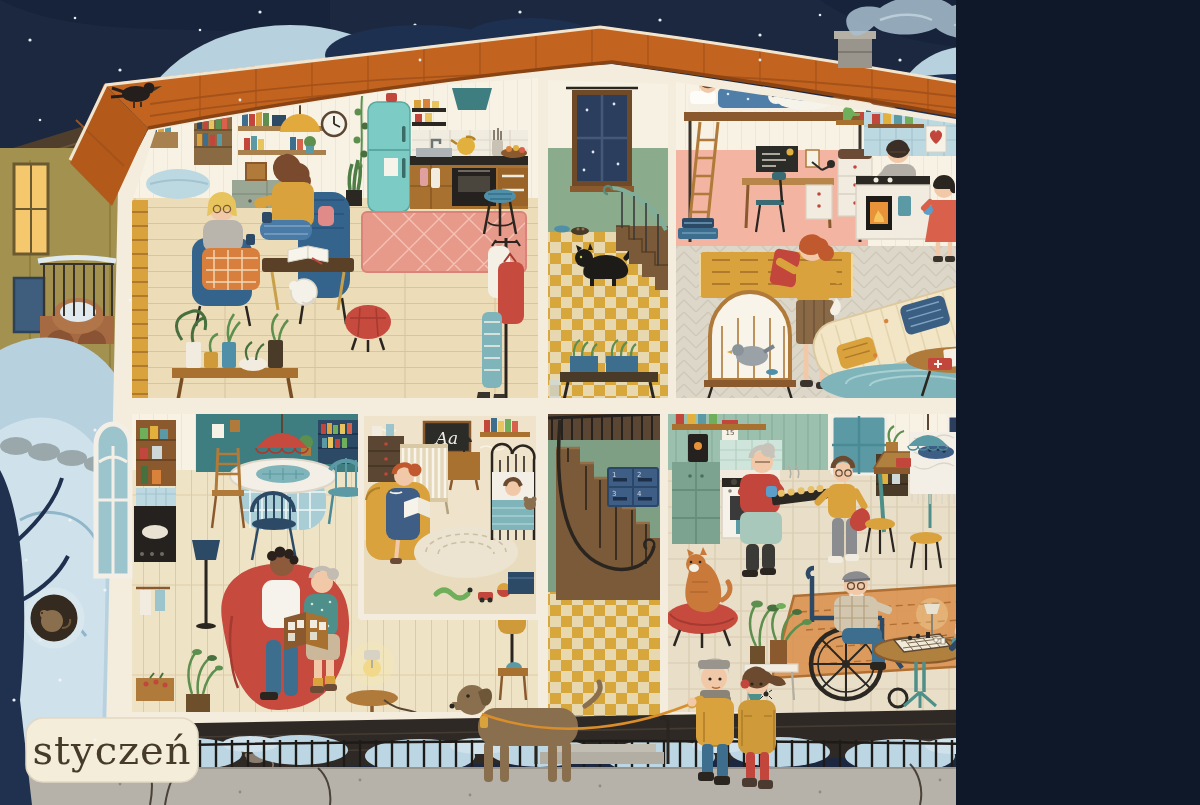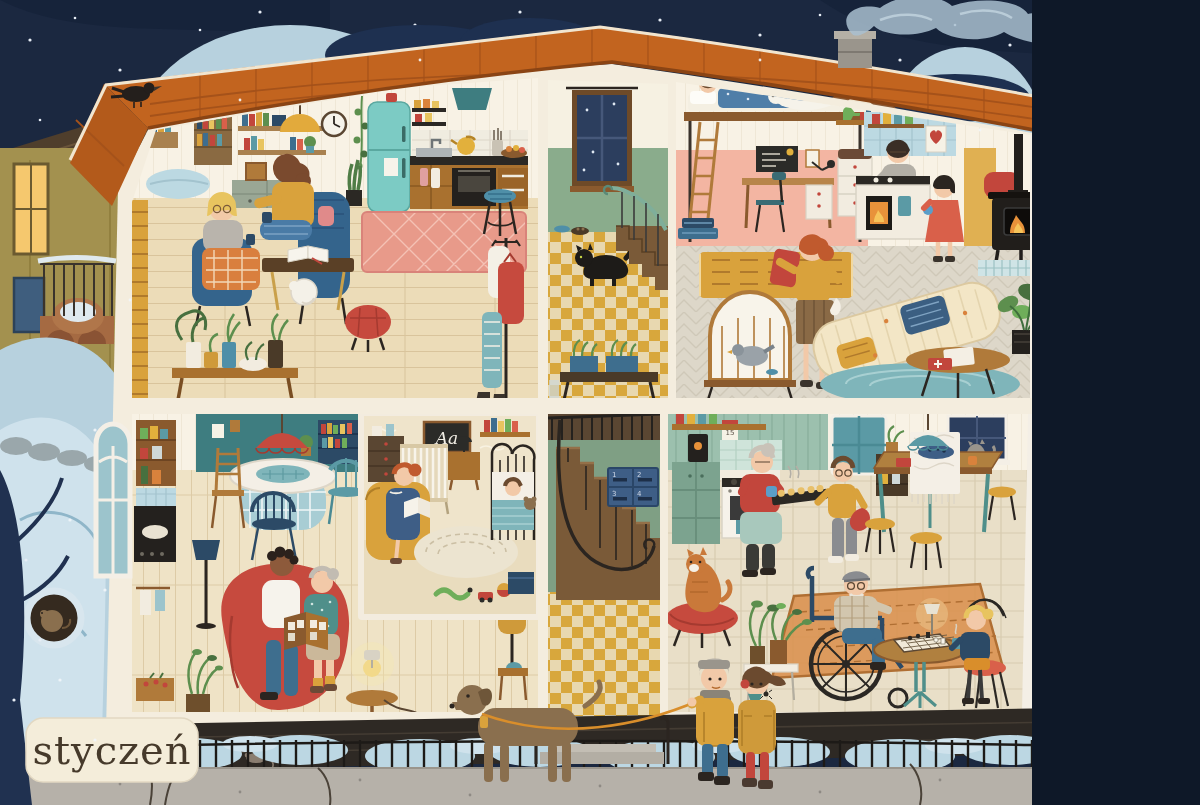--- a/index.html
+++ b/index.html
@@ -1,16 +1,16 @@
 <!DOCTYPE html>
 <html><head>
 <meta charset="utf-8">
 <style>
   html,body{margin:0;padding:0;background:#0e1828;}
-  .stage{width:1032px;height:805px;position:relative;overflow:hidden;font-family:"DejaVu Sans",sans-serif;}
+  .stage{width:956px;height:805px;position:relative;overflow:hidden;font-family:"DejaVu Sans",sans-serif;}
   svg{display:block}
   text{user-select:none}
   .month-text{font-family:"DejaVu Serif",serif;font-size:40px;letter-spacing:1px;}
   .chalk{font-family:"DejaVu Serif",serif;font-style:italic;font-size:17px;fill:#f0ede4;}
   .mbnum{font-family:"DejaVu Sans",sans-serif;font-size:7px;fill:#cdd6e6;}
   .calnum{font-family:"DejaVu Sans",sans-serif;font-size:7px;fill:#5a5248;}
 </style>
 </head>
 <body>
 

